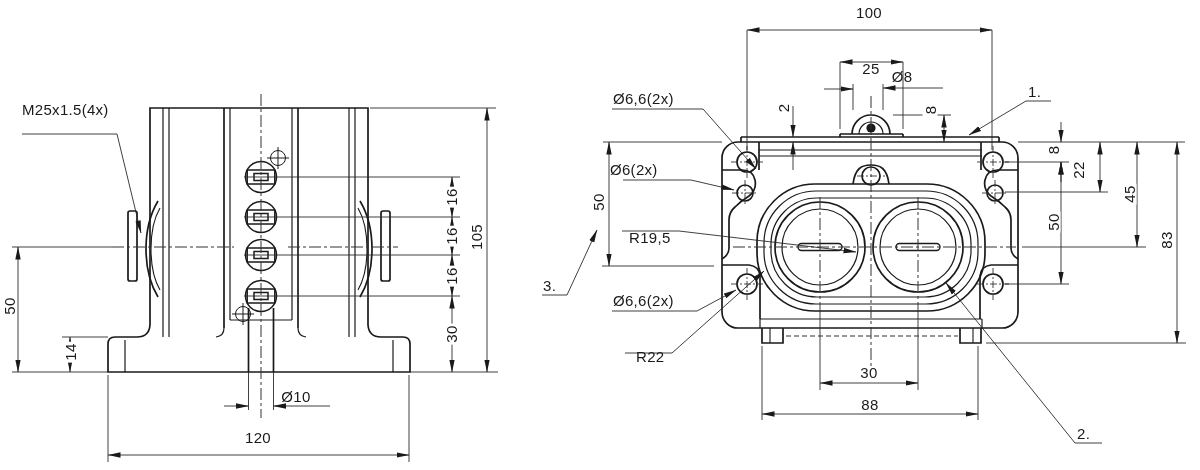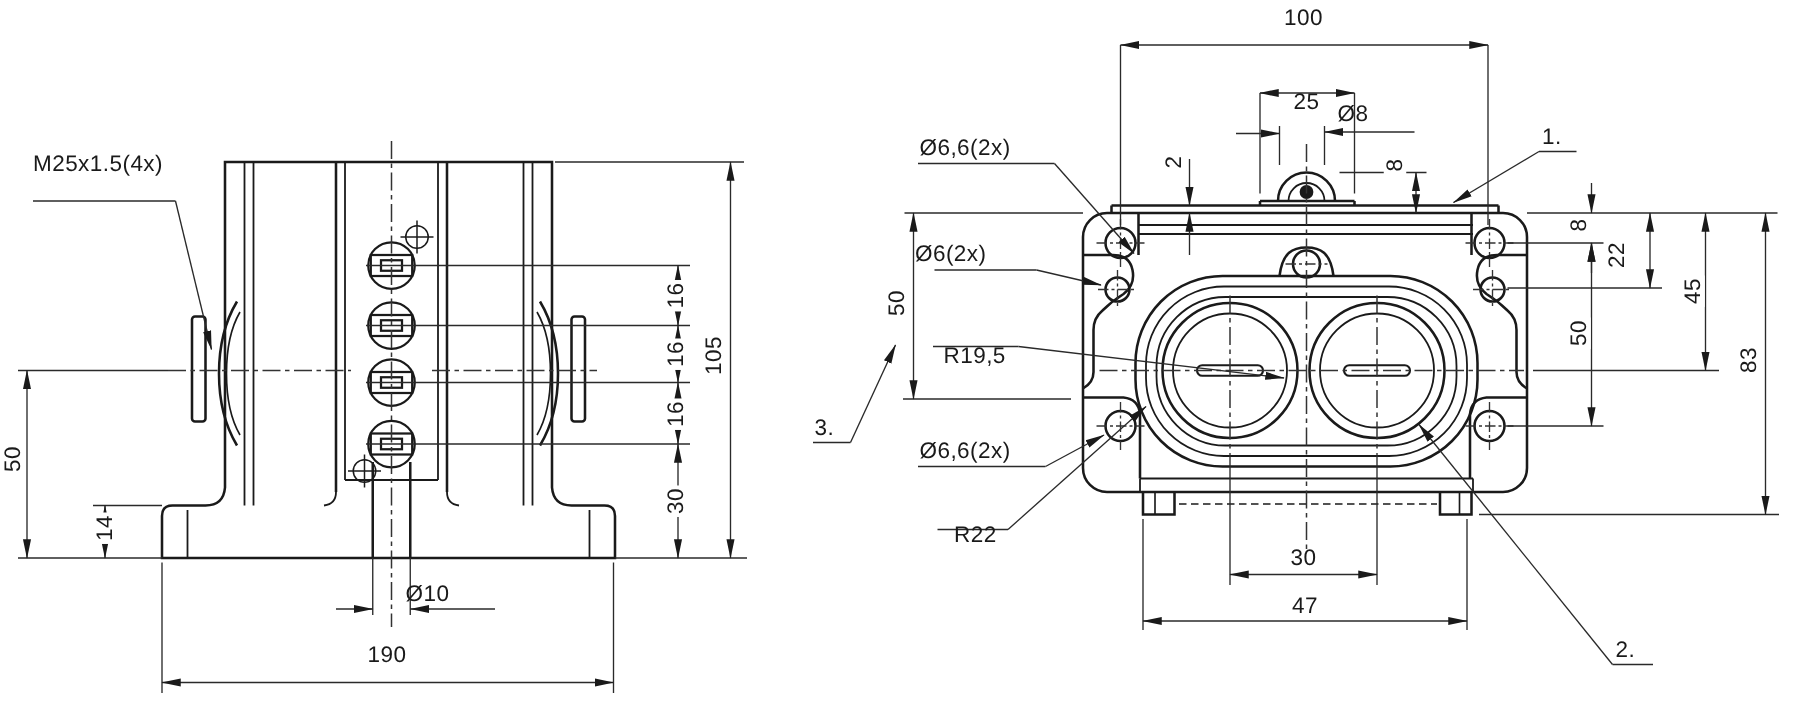--- a/index.html
+++ b/index.html
@@ -264,22 +264,22 @@
 </svg>
 
 <span class="lbl a" style="left:22px;top:102px">M25x1.5(4x)</span>
 <span class="lbl r" style="left:9px;top:306px">50</span>
 <span class="lbl r" style="left:70px;top:352px">14</span>
 <span class="lbl r" style="left:451px;top:197px">16</span>
 <span class="lbl r" style="left:451px;top:236px">16</span>
 <span class="lbl r" style="left:451px;top:276px">16</span>
 <span class="lbl r" style="left:451px;top:334px">30</span>
 <span class="lbl r" style="left:476px;top:237px">105</span>
-<span class="lbl c" style="left:285px;top:396px">Ø10</span>
-<span class="lbl c" style="left:258px;top:437px">190</span>
+<span class="lbl c" style="left:296px;top:396px">Ø10</span>
+<span class="lbl c" style="left:258px;top:437px">120</span>
 
 <span class="lbl c" style="left:869px;top:12px">100</span>
 <span class="lbl c" style="left:871px;top:68px">25</span>
 <span class="lbl c" style="left:902px;top:76px">Ø8</span>
 <span class="lbl r" style="left:783px;top:108px">2</span>
 <span class="lbl r" style="left:930px;top:110px">8</span>
 <span class="lbl a" style="left:1028px;top:84px">1.</span>
 <span class="lbl a" style="left:613px;top:91px">Ø6,6(2x)</span>
 <span class="lbl a" style="left:610px;top:162px">Ø6(2x)</span>
 <span class="lbl a" style="left:629px;top:230px">R19,5</span>
@@ -287,15 +287,15 @@
 <span class="lbl a" style="left:636px;top:349px">R22</span>
 <span class="lbl a" style="left:543px;top:278px">3.</span>
 <span class="lbl a" style="left:1077px;top:426px">2.</span>
 <span class="lbl r" style="left:598px;top:202px">50</span>
 <span class="lbl r" style="left:1053px;top:150px">8</span>
 <span class="lbl r" style="left:1078px;top:170px">22</span>
 <span class="lbl r" style="left:1053px;top:222px">50</span>
 <span class="lbl r" style="left:1129px;top:194px">45</span>
 <span class="lbl r" style="left:1166px;top:240px">83</span>
 <span class="lbl c" style="left:869px;top:372px">30</span>
-<span class="lbl c" style="left:870px;top:404px">47</span>
+<span class="lbl c" style="left:870px;top:404px">88</span>
 
 </div>
 
 </body></html>

